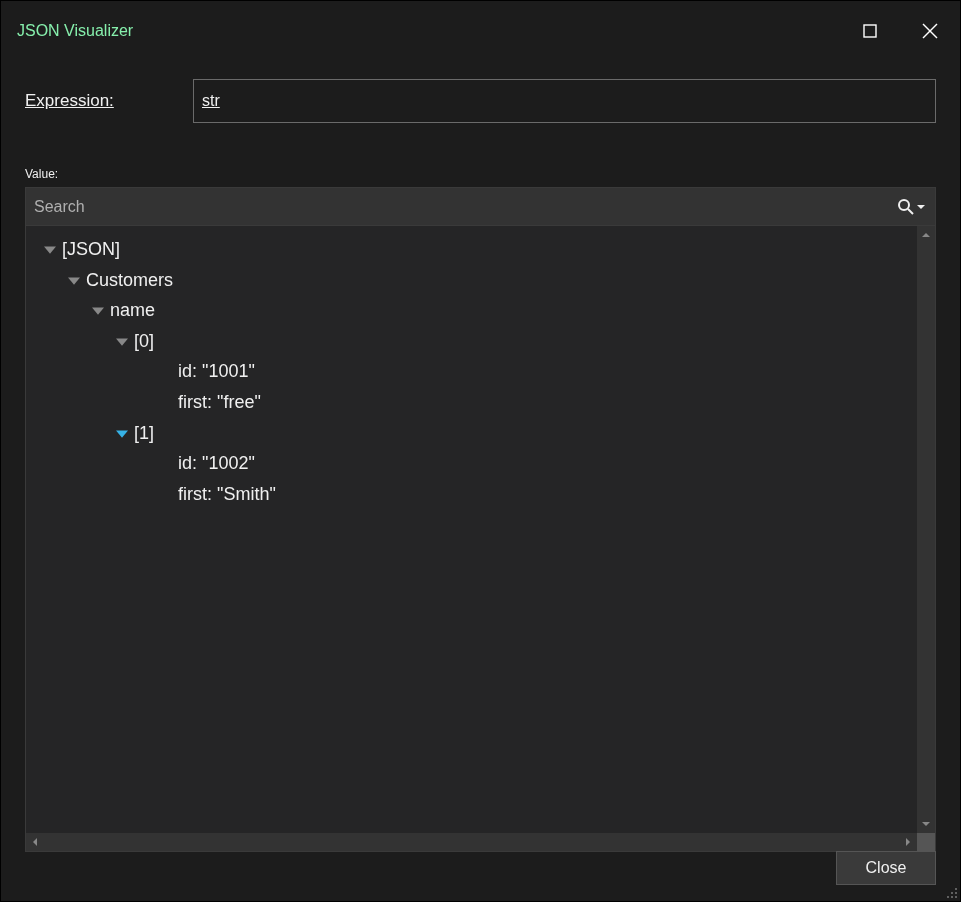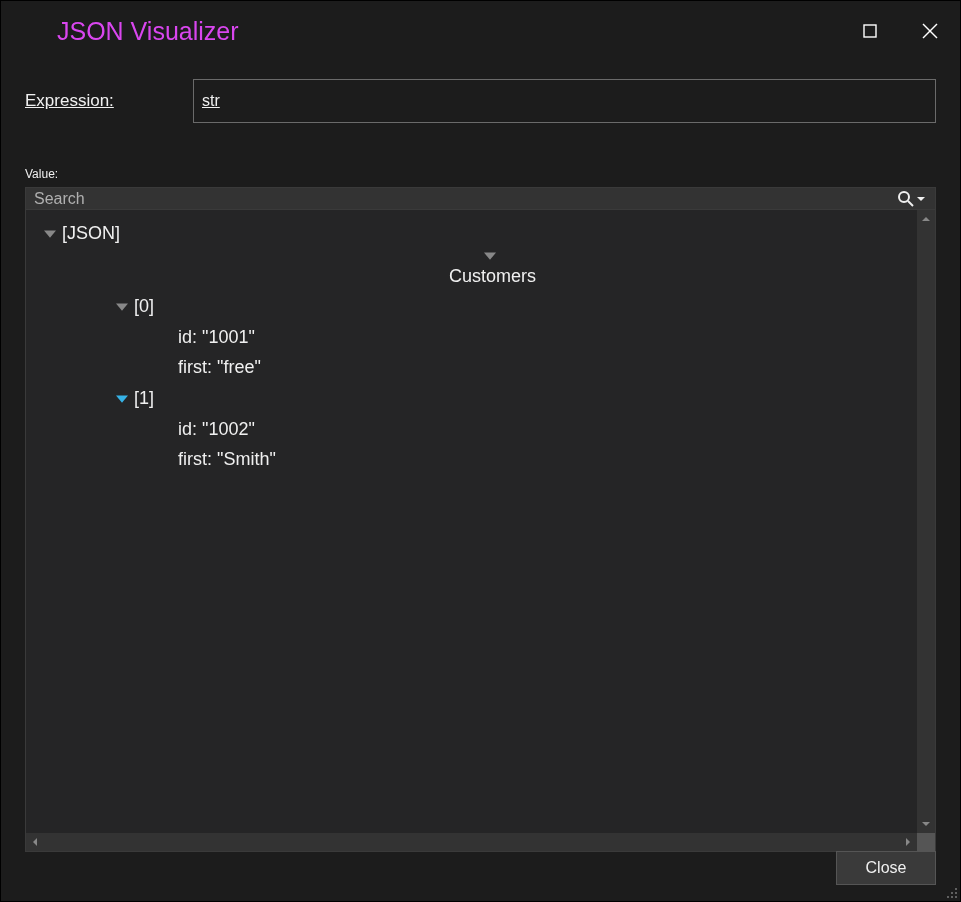--- a/index.html
+++ b/index.html
@@ -21,24 +21,23 @@
 
     
     .title-bar {
       height: 60px;
       display: flex;
       align-items: center;
       justify-content: space-between;
       padding: 0 0 0 16px;
     }
     .title-text {
-      font-size: 25px;
+      font-size: 16px;
       font-weight: 400;
-      color: #d946ef;
-      margin-left: 40px;
+      color: #86efac;
     }
     .window-controls {
       display: flex;
       align-items: center;
       height: 100%;
     }
     .win-btn {
       width: 60px;
       height: 60px;
       display: flex;
@@ -84,21 +83,21 @@
     .value-box {
       margin: 6px 24px 0 24px;
       border: 1px solid #3a3a3a;
       display: flex;
       flex-direction: column;
       height: 665px;
       position: relative;
     }
 
     .search-bar {
-      height: 22px;
+      height: 38px;
       background: #333333;
       border-bottom: 1px solid #3a3a3a;
       display: flex;
       align-items: center;
       padding: 0 8px;
     }
     .search-input {
       flex: 1;
       background: transparent;
       border: none;
@@ -135,21 +134,21 @@
       white-space: nowrap;
     }
     .arrow {
       width: 12px;
       height: 12px;
       flex-shrink: 0;
       margin-right: 6px;
     }
     .node-label { }
     .ind-0 { padding-left: 18px; }
-    .ind-1 { padding-left: 42px; flex-direction: column; }
+    .ind-1 { padding-left: 42px; }
     .ind-2 { padding-left: 66px; }
     .ind-3 { padding-left: 90px; }
     .ind-4 { padding-left: 134px; }
     .leaf .arrow { visibility: hidden; }
 
     
     .vscroll {
       width: 18px;
       background: #333333;
       position: relative;
@@ -272,20 +271,26 @@
             <path d="M0 3 L10 3 L5 9 Z" fill="#888888"></path>
           </svg>
         <span class="node-label">[JSON]</span>
       </div>
       <div class="node ind-1">
         <svg class="arrow" viewBox="0 0 10 10">
             <path d="M0 3 L10 3 L5 9 Z" fill="#888888"></path>
           </svg>
         <span class="node-label">Customers</span>
       </div>
+      <div class="node ind-2">
+        <svg class="arrow" viewBox="0 0 10 10">
+            <path d="M0 3 L10 3 L5 9 Z" fill="#888888"></path>
+          </svg>
+        <span class="node-label">name</span>
+      </div>
       <div class="node ind-3">
         <svg class="arrow" viewBox="0 0 10 10">
             <path d="M0 3 L10 3 L5 9 Z" fill="#888888"></path>
           </svg>
         <span class="node-label">[0]</span>
       </div>
       <div class="node ind-4 leaf">
         <svg class="arrow" viewBox="0 0 10 10"></svg>
         <span class="node-label">id: "1001"</span>
       </div>

